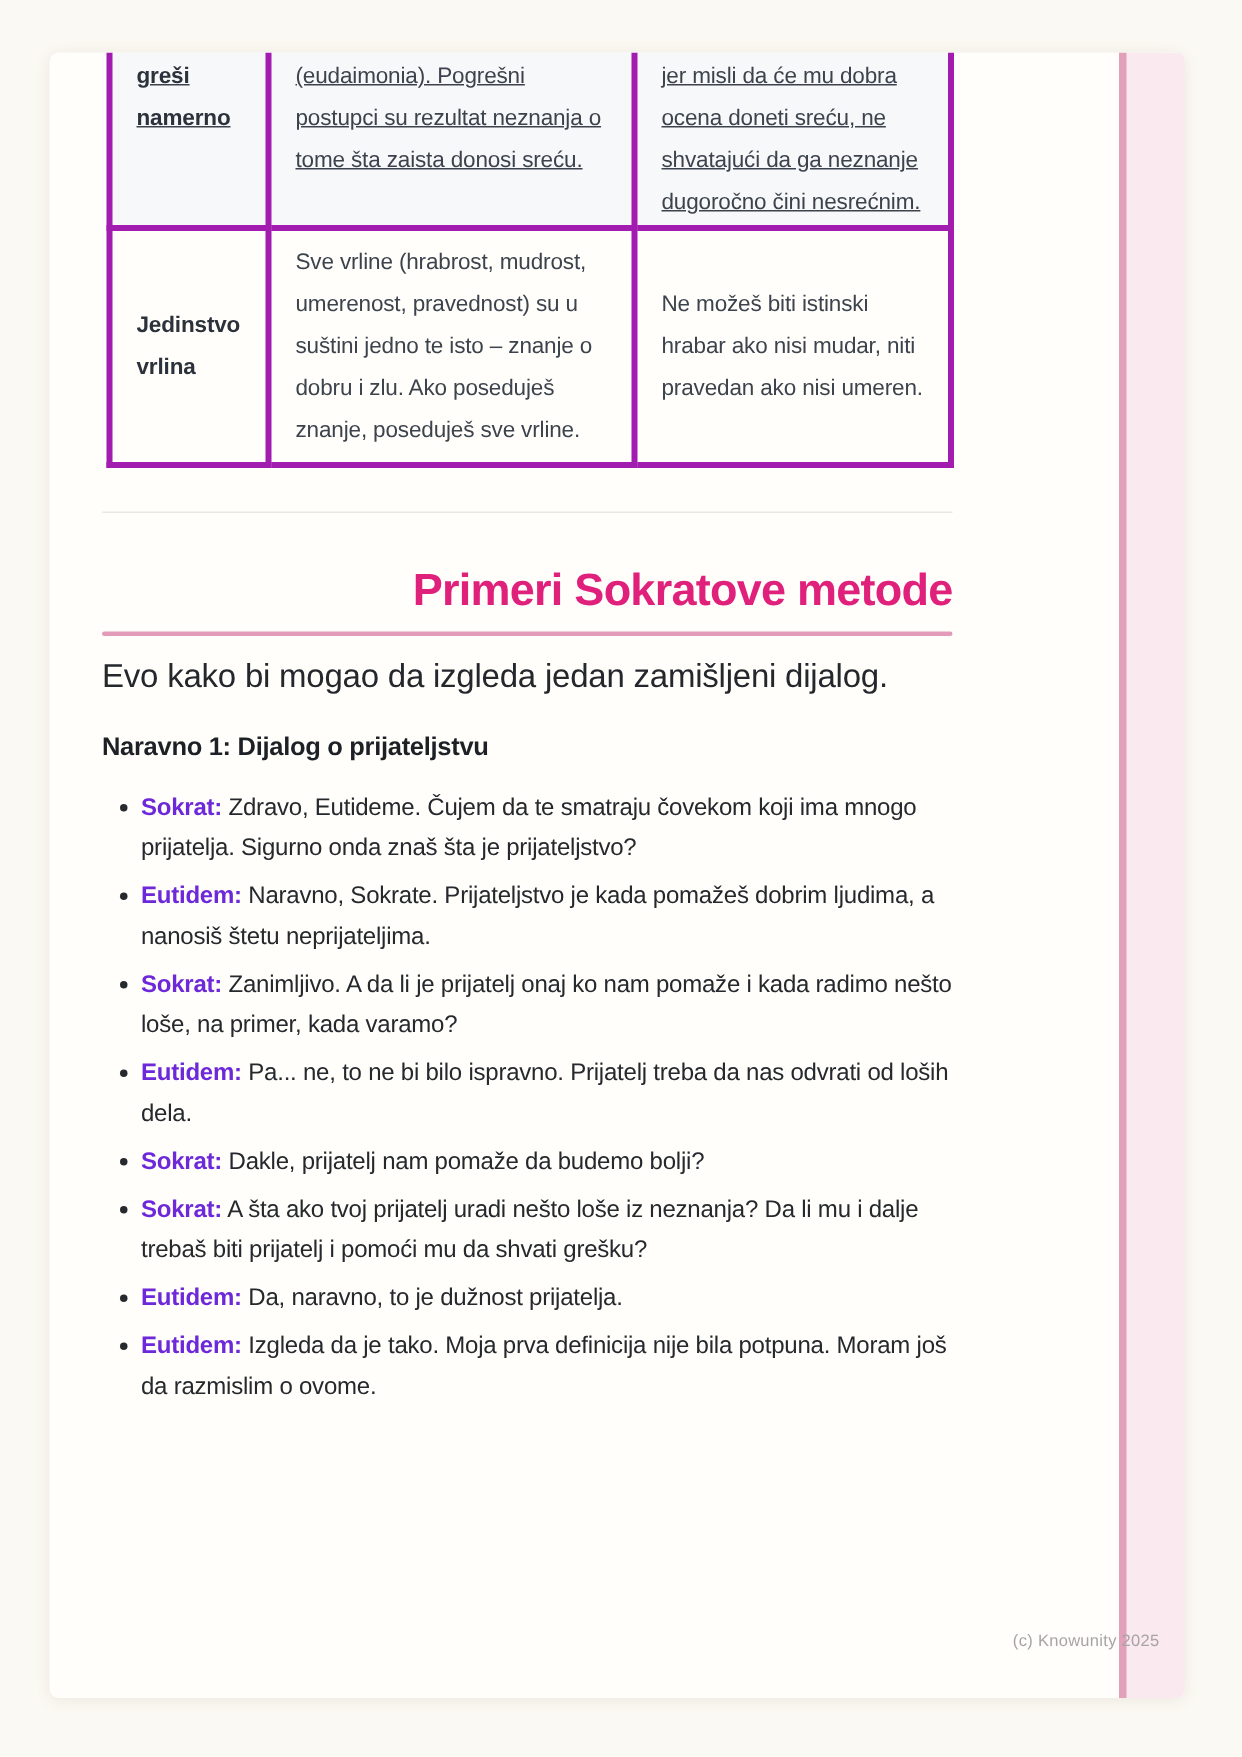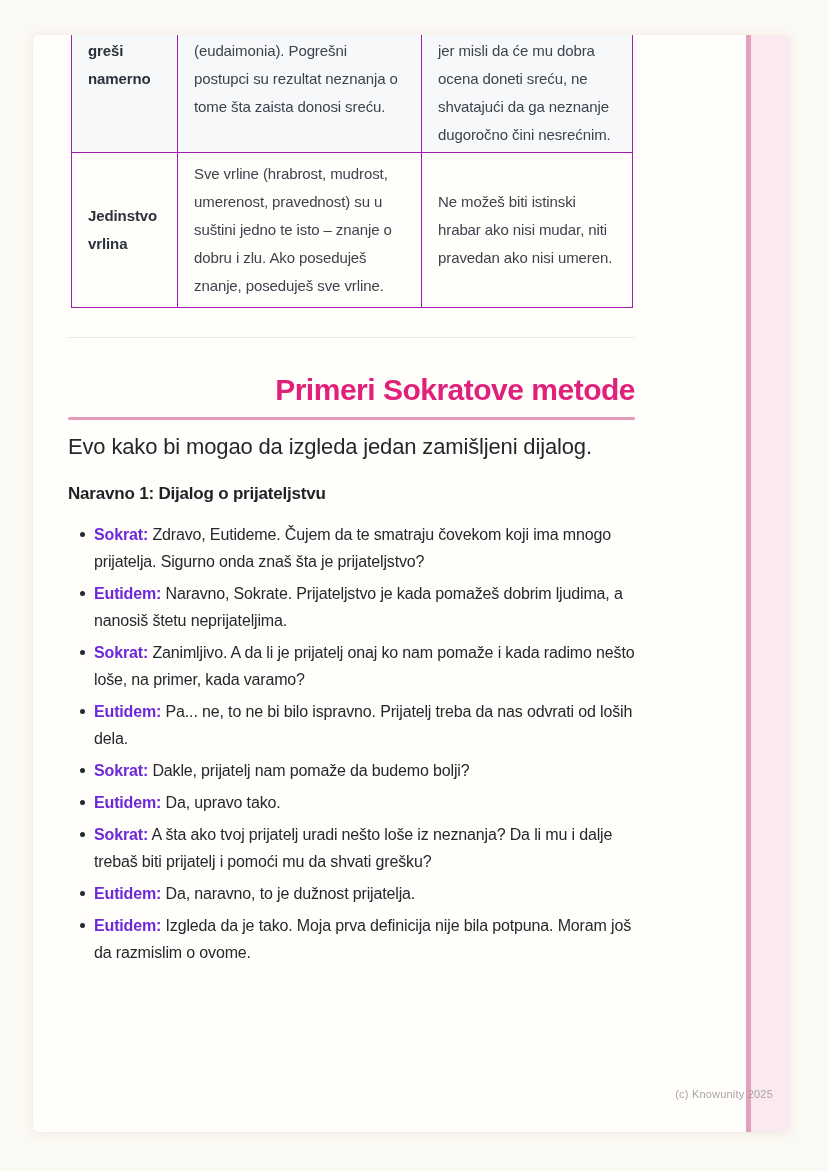--- a/index.html
+++ b/index.html
@@ -37,28 +37,28 @@
   }
   .content { position: absolute; left: 35px; top: 0; width: 567px; }
 
   table.vtable {
     border-collapse: collapse; table-layout: fixed;
     width: 561px; margin: 0 0 0 3px;
     color: #3c434d; font-size: 15px; line-height: 28px;
     letter-spacing: -0.1px;
   }
   .vtable th, .vtable td {
-    border: 1px solid #a21caf; text-align: left;
+    border: 4px solid #a21caf; text-align: left;
     padding: 7px 16px; vertical-align: middle;
   }
   .vtable col.c1 { width: 106px; }
   .vtable col.c2 { width: 244px; }
   .vtable col.c3 { width: 211px; }
   .vtable th { font-weight: 700; color: #2c323b; }
-  .vtable tr.r1 { background: var(--row-stripe); height: 117px; }
+  .vtable tr.r1 { background: var(--row-stripe); height: 117px; text-decoration: underline; }
   .vtable tr.r1 th, .vtable tr.r1 td {
     border-top: none; vertical-align: top;
     padding-top: 2px; padding-bottom: 0;
   }
   .vtable tr.r2 { height: 154px; }
 
   hr.divider { border: none; border-top: 1px solid #e8e8e4; margin: 29px 0 0 0; }
   h1.heading {
     margin: 33px 0 0 0; font-size: 30px; line-height: 38px;
     font-weight: 700; color: var(--accent); letter-spacing: -0.5px; text-align: right;
@@ -122,21 +122,20 @@
     <p class="intro">Evo kako bi mogao da izgleda jedan zamišljeni dijalog.</p>
 
     <p class="subhead">Naravno 1: Dijalog o prijateljstvu</p>
 
     <ul class="dialog">
       <li><b>Sokrat:</b> <span>Zdravo, Eutideme. Čujem da te smatraju čovekom koji ima mnogo prijatelja. Sigurno onda znaš šta je prijateljstvo?</span></li>
       <li><b>Eutidem:</b> <span>Naravno, Sokrate. Prijateljstvo je kada pomažeš dobrim ljudima, a nanosiš štetu neprijateljima.</span></li>
       <li><b>Sokrat:</b> <span>Zanimljivo. A da li je prijatelj onaj ko nam pomaže i kada radimo nešto loše, na primer, kada varamo?</span></li>
       <li><b>Eutidem:</b> <span>Pa... ne, to ne bi bilo ispravno. Prijatelj treba da nas odvrati od loših dela.</span></li>
       <li><b>Sokrat:</b> <span>Dakle, prijatelj nam pomaže da budemo bolji?</span></li>
-      <li><b>Eutidem:</b> <span>Da, upravo tako.</span></li>
       <li><b>Sokrat:</b> <span>A šta ako tvoj prijatelj uradi nešto loše iz neznanja? Da li mu i dalje trebaš biti prijatelj i pomoći mu da shvati grešku?</span></li>
       <li><b>Eutidem:</b> <span>Da, naravno, to je dužnost prijatelja.</span></li>
       <li><b>Eutidem:</b> <span>Izgleda da je tako. Moja prva definicija nije bila potpuna. Moram još da razmislim o ovome.</span></li>
     </ul>
   </div>
 
   <div class="copyright">(c) Knowunity 2025</div>
 </div>
 
 </body></html>

